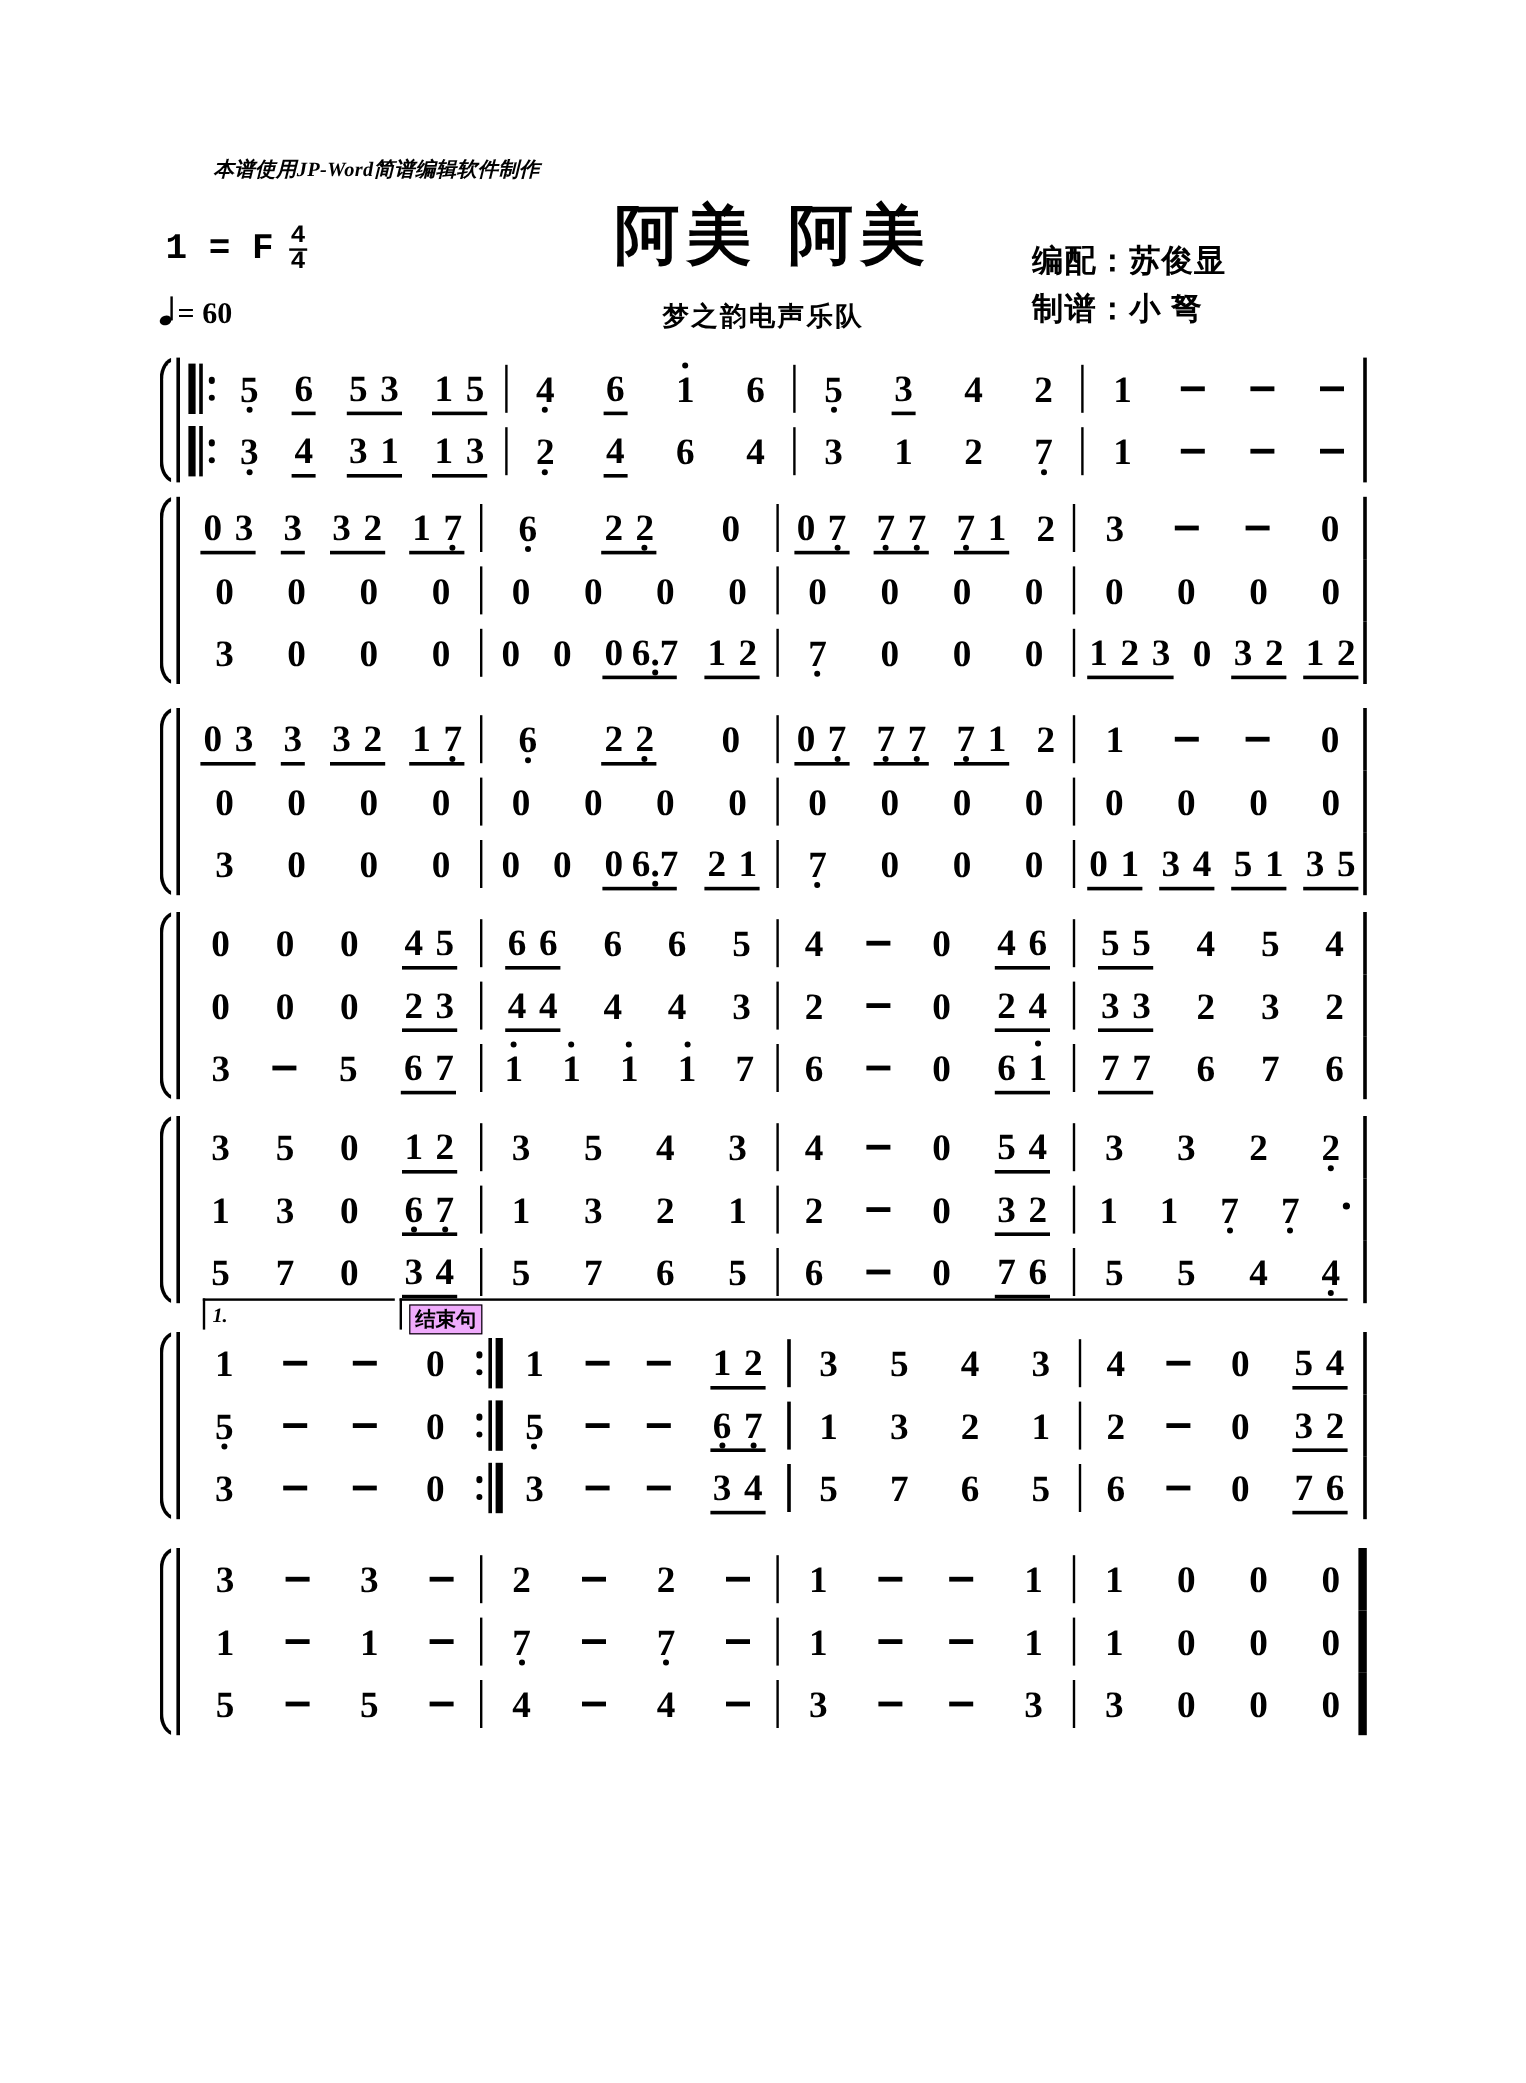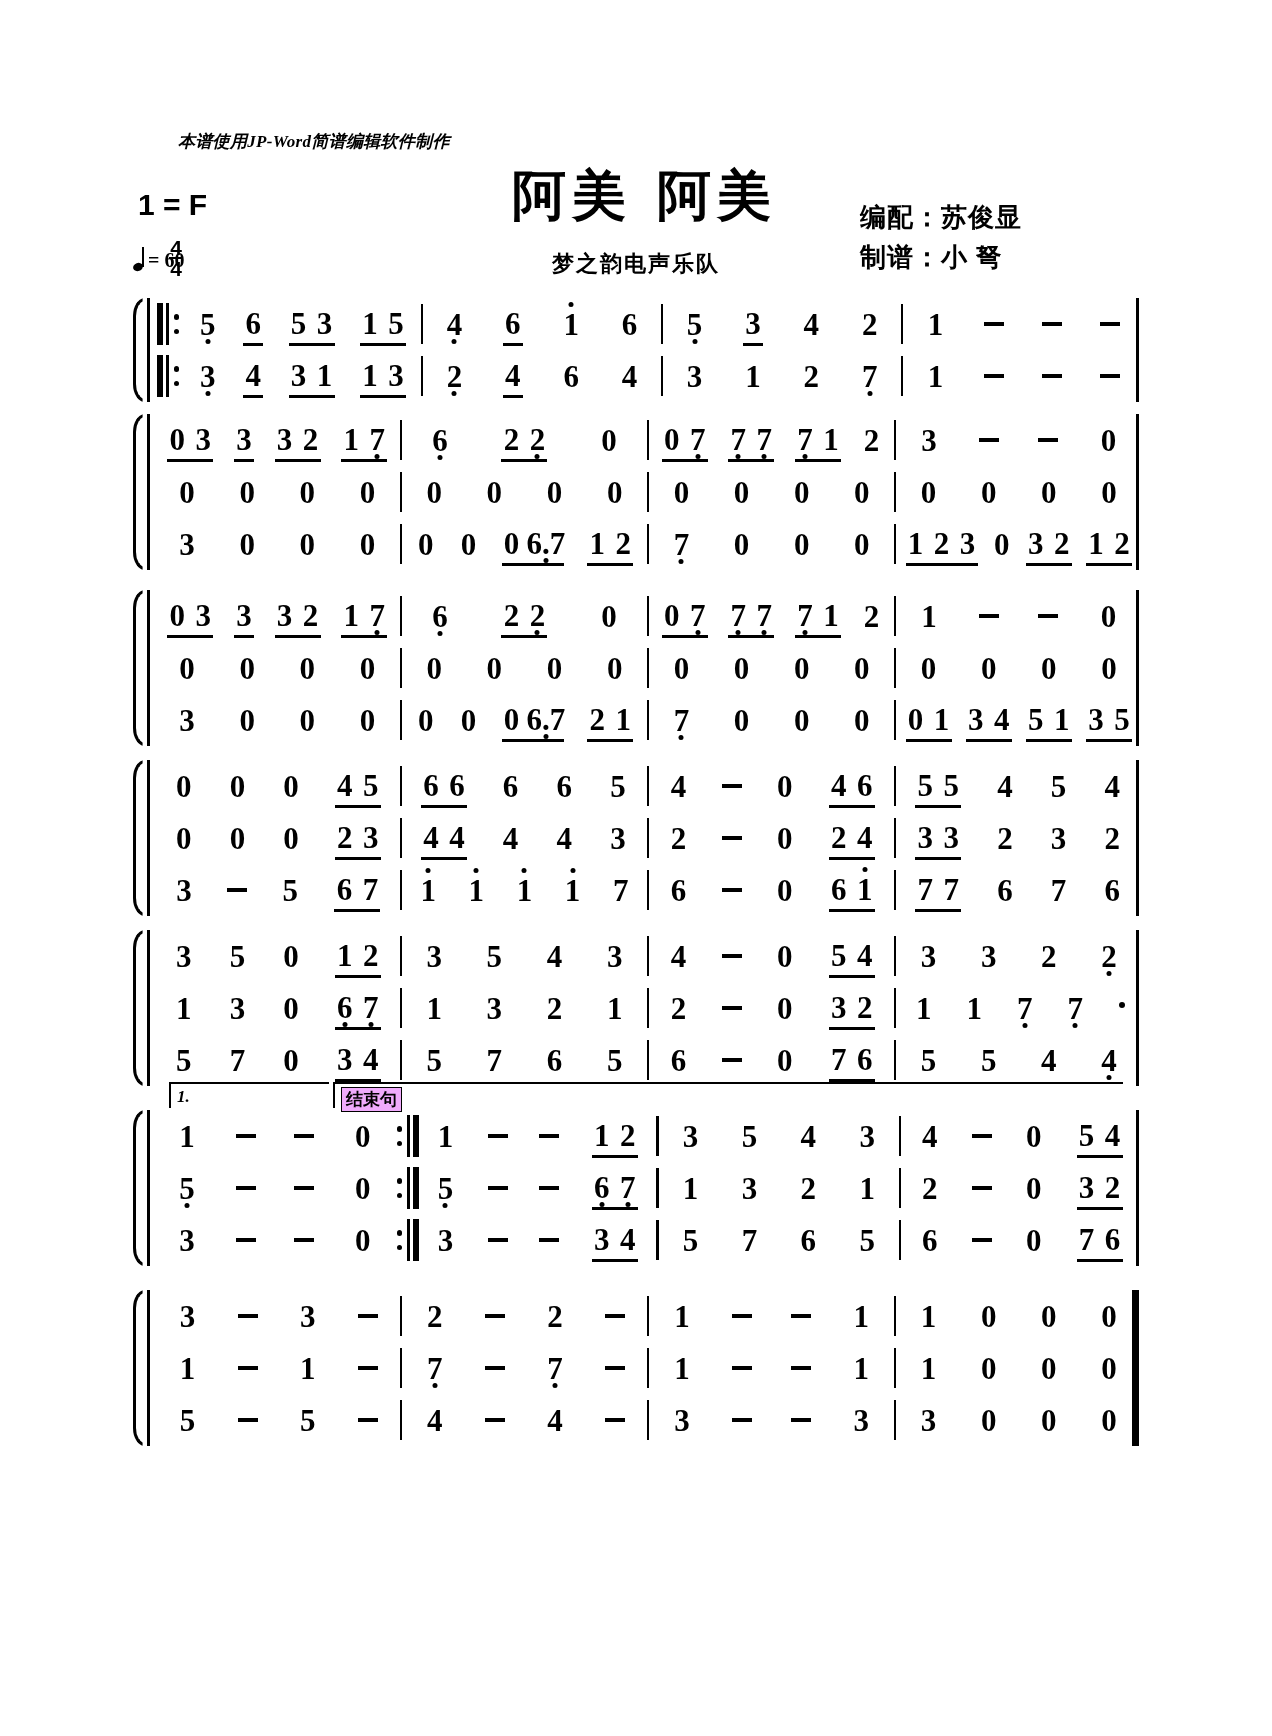--- a/index.html
+++ b/index.html
@@ -16,31 +16,31 @@
   
   .soft-note{
     position:absolute;left:138px;top:130px;
     font-family:Liberation Serif, serif;
     font-style:italic;font-weight:bold;font-size:17px;
     letter-spacing:.3px;white-space:nowrap;margin-left:40px;
   }
   .keysig{
     position:absolute;left:138px;top:188px;
     font-size:30px;font-weight:bold;
-    font-family:Liberation Sans, sans-serif;
-    display:flex;align-items:center;gap:16px;white-space:nowrap;flex-direction:column;
+    font-family:Liberation Mono, monospace;
+    display:flex;align-items:center;gap:6px;white-space:nowrap;
   }
   .keysig .km{font-size:30px;}
   .meter{display:inline-flex;flex-direction:column;align-items:center;
          line-height:.92;font-size:21px;font-weight:bold;margin-left:7px;}
   .meter .top{border-bottom:2.5px solid #000;padding:0 1px;}
   .tempo{
     position:absolute;left:133px;top:248px;
-    font-size:20px;font-weight:bold;white-space:nowrap;
-    display:flex;align-items:flex-end;gap:3px;
+    font-size:25px;font-weight:bold;white-space:nowrap;
+    display:flex;align-items:flex-start;gap:3px;
   }
   .qnote{display:inline-block;position:relative;width:12px;height:24px;}
   .qnote .head{position:absolute;left:0;bottom:1px;width:10px;height:8px;
     background:#000;border-radius:50%;transform:rotate(-20deg);}
   .qnote .stem{position:absolute;left:9px;bottom:5px;width:2.4px;height:20px;background:#000;}
 
   .title{
     position:absolute;left:0;right:0;top:160px;text-align:center;
     font-family:"DejaVu Sans",sans-serif;
     font-size:54px;font-weight:bold;letter-spacing:6px;padding-left:17px;

